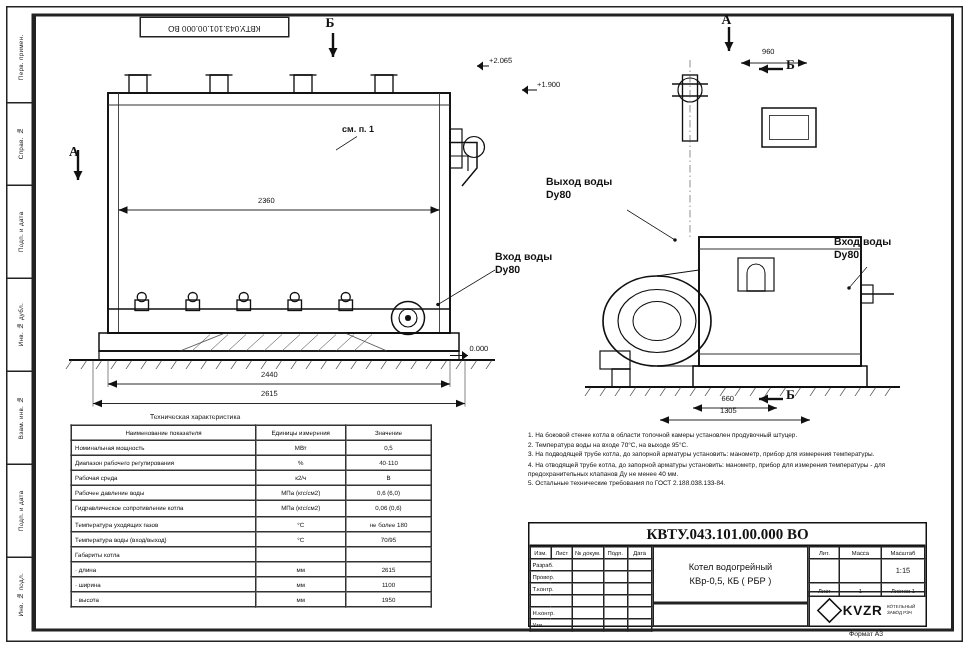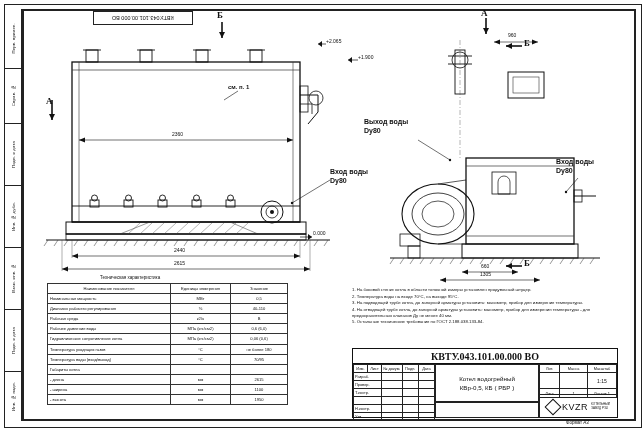--- a/index.html
+++ b/index.html
@@ -21,21 +21,21 @@
   .rect{position:absolute;border:1px solid #222;box-sizing:border-box;}
   table{border-collapse:collapse;}
   .spec{position:absolute;left:47px;top:283px;font-size:4.1px;}
   .spec td{border:1px solid #333;padding:0 2px;height:9.1px;line-height:9.1px;}
   .spec td.c{text-align:center;}
   .notes{position:absolute;left:352px;top:287px;width:266px;font-size:4.3px;line-height:1.42;}
   .notes div{margin-bottom:.5px;}
   .stamp{position:absolute;left:352px;top:348px;width:266px;height:70px;border:1.5px solid #111;box-sizing:border-box;}
   .stamp td{border:.8px solid #222;font-size:3.9px;padding:0 1px;}
   .title-big{font-size:10px;font-weight:bold;font-family:"Liberation Serif",serif;text-align:center;}
-  .kvzr{font-size:9px;font-weight:normal;letter-spacing:.5px;}
+  .kvzr{font-size:9px;font-weight:bold;letter-spacing:.5px;}
   svg{position:absolute;left:0;top:0;overflow:visible;pointer-events:none;}
 </style>
 </head>
 <body>
 
 <div id="sheet">
 
   <div class="frame-outer"></div>
   <div class="frame-inner"></div>
 

